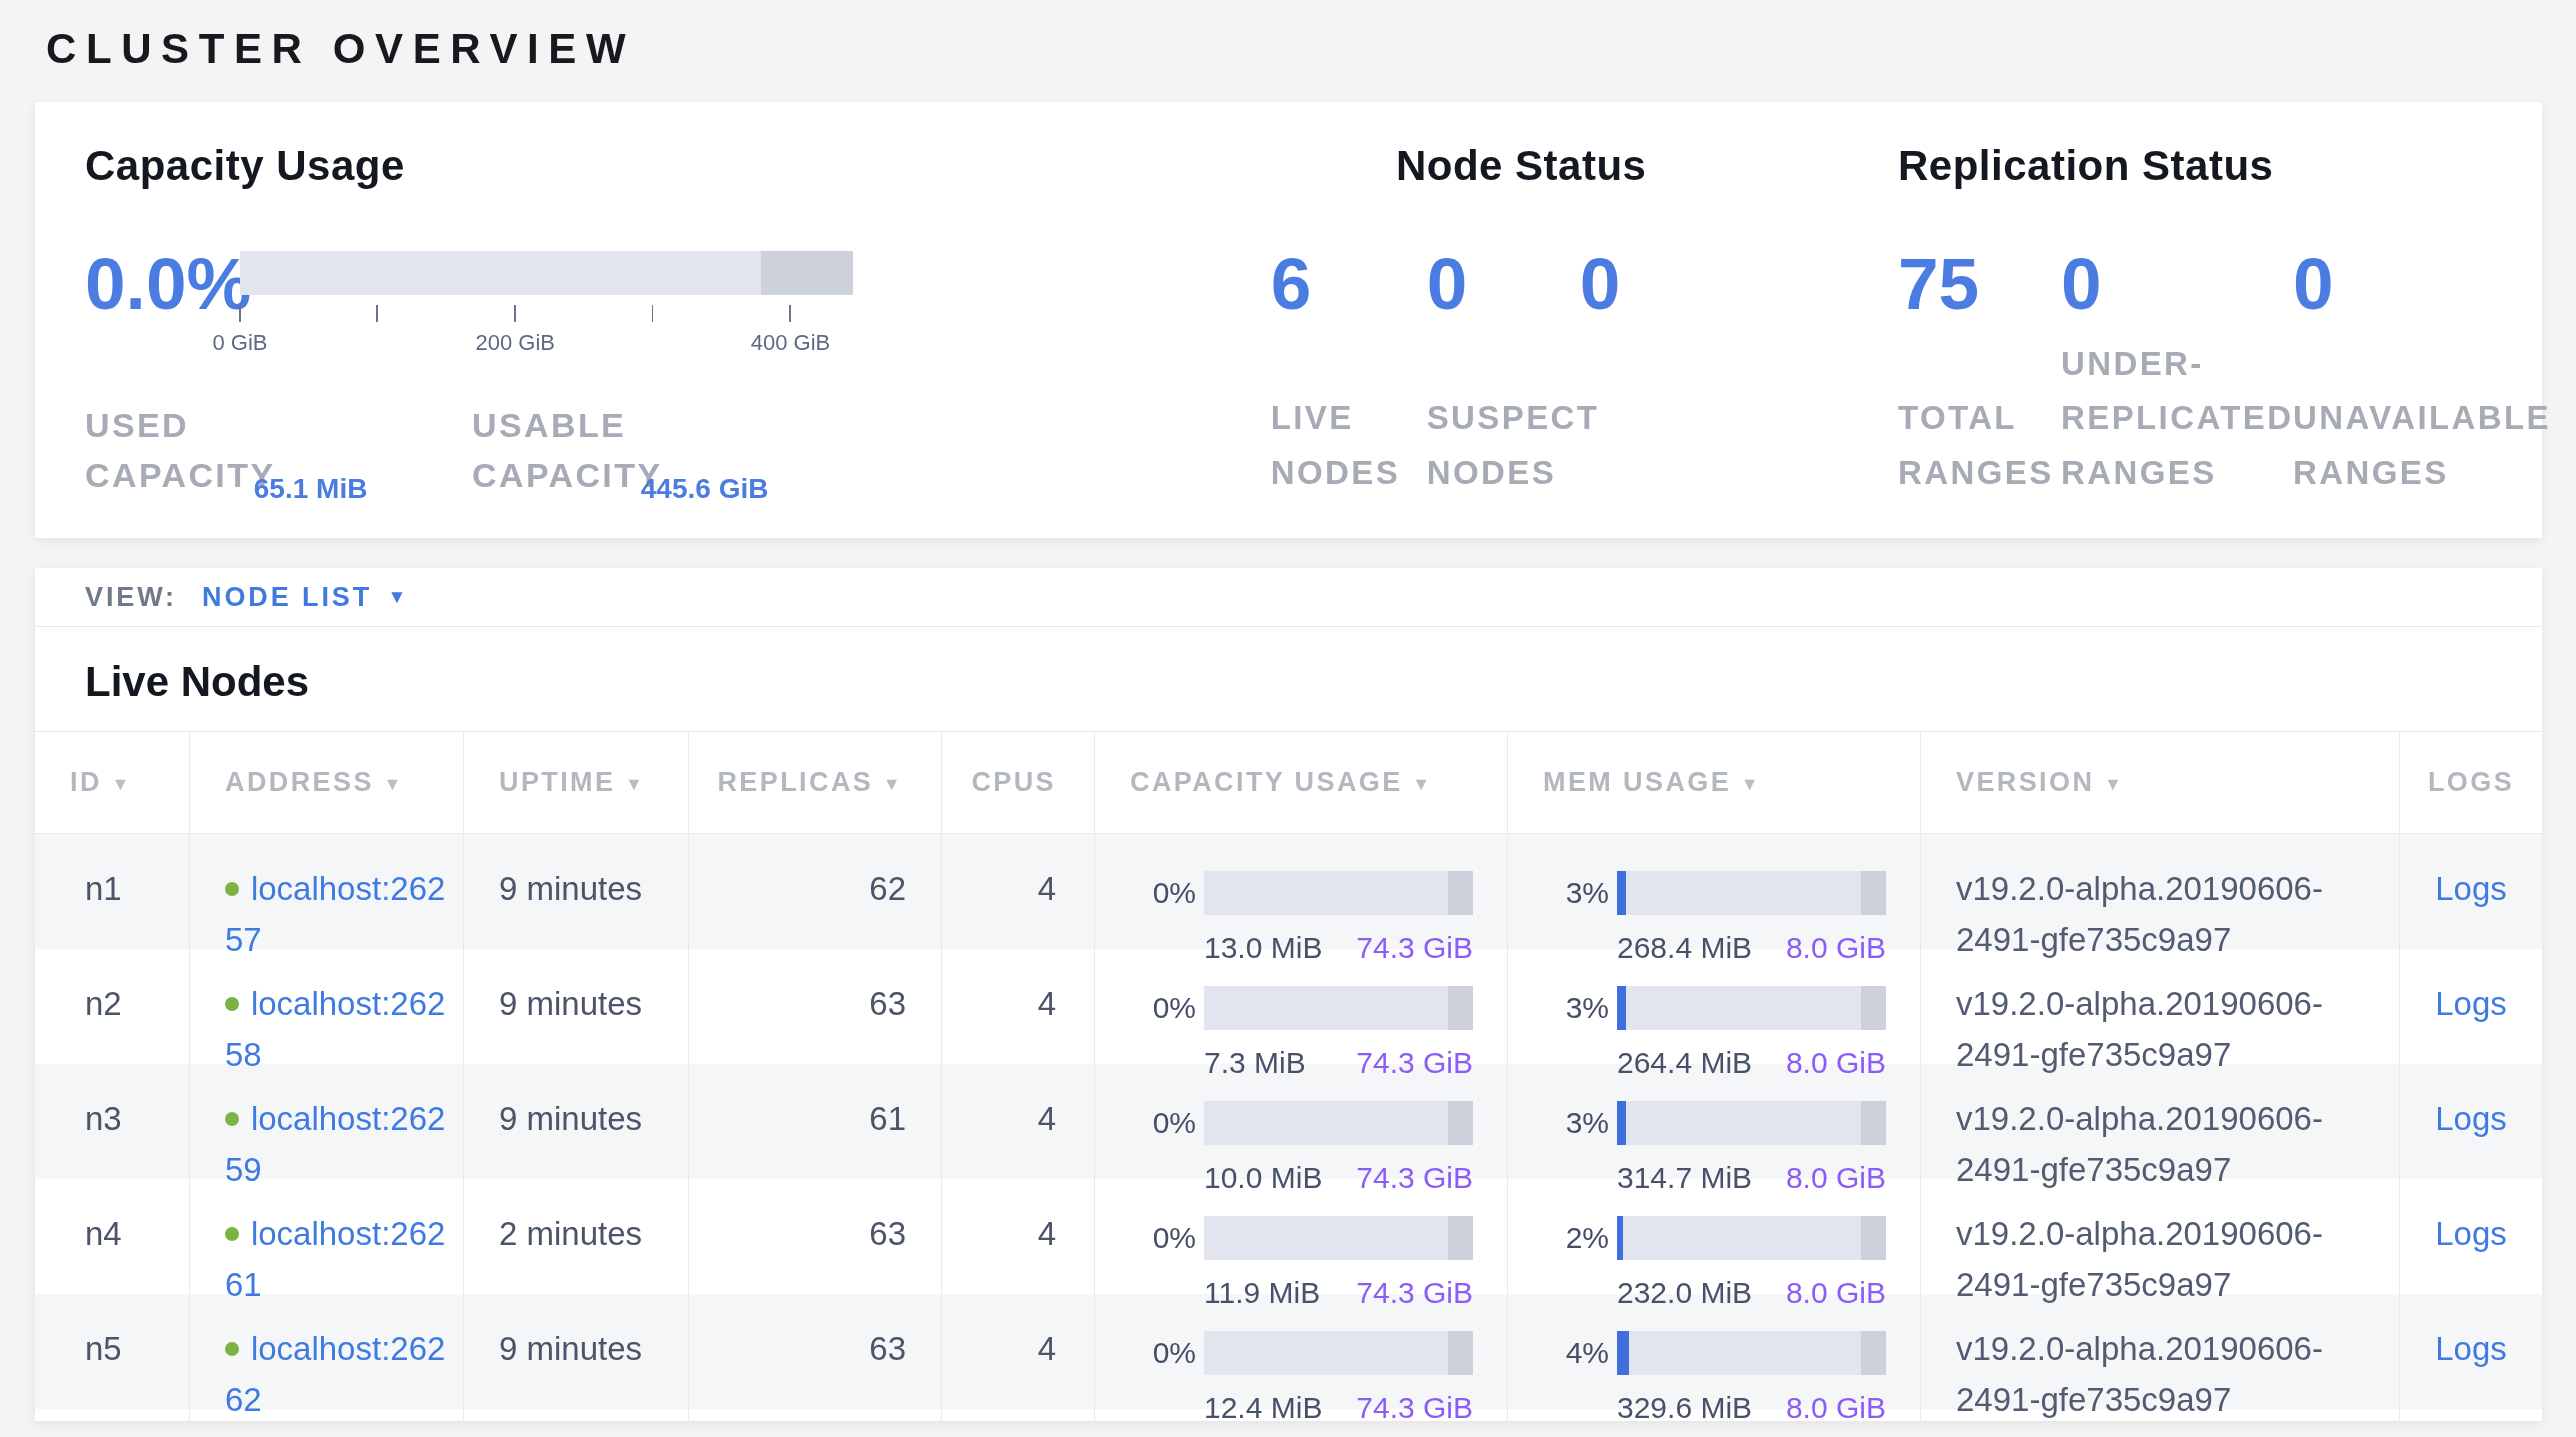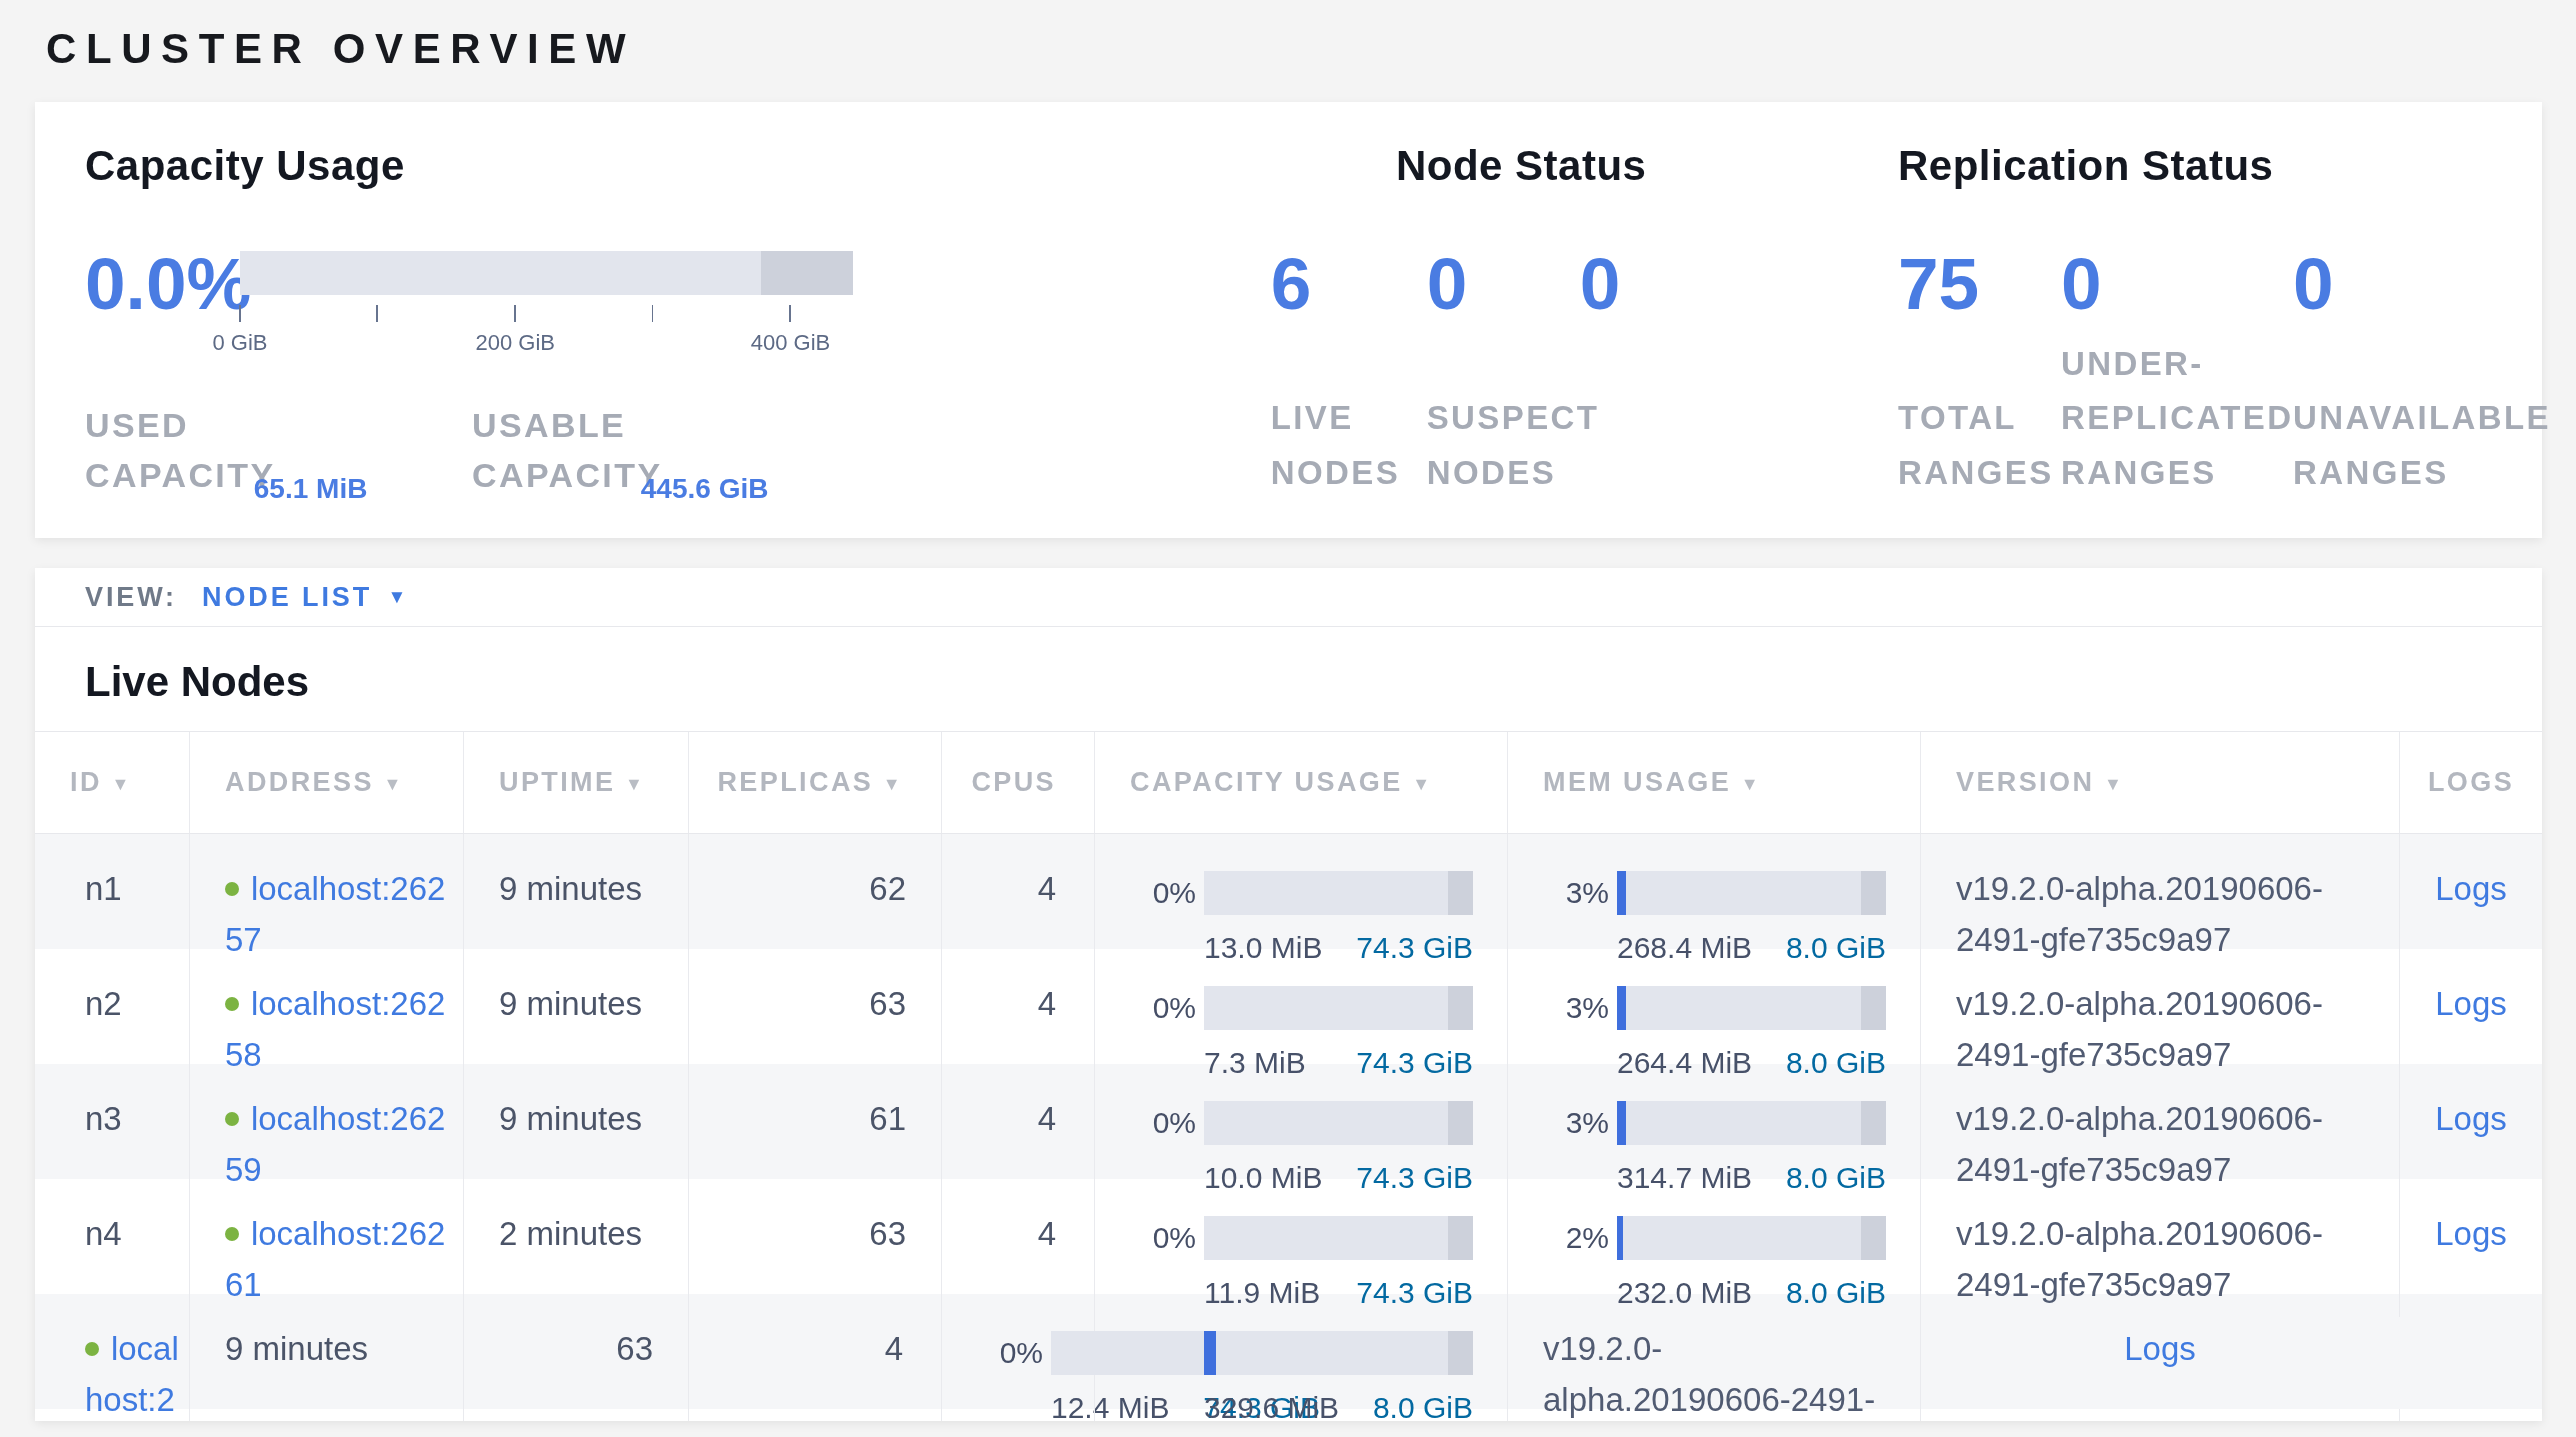--- a/index.html
+++ b/index.html
@@ -80,21 +80,21 @@
   .cell-right { text-align: right; padding-right: 35px; }
   .cell-cpus { text-align: right; padding-right: 38px; }
   .cell-meter { padding-top: 36px; padding-left: 19px; }
   .meter-line { display: flex; align-items: center; }
   .meter-pct { width: 82px; text-align: right; font-size: 30px; color: #454e66; margin-right: 7.7px; flex: none; }
   .meter-track { position: relative; width: 269px; height: 44px; background: #e2e5ed; flex: none; }
   .meter-tail { position: absolute; right: 0; top: 0; bottom: 0; width: 25px; background: #cdd1db; }
   .meter-fill { position: absolute; left: 0; top: 0; bottom: 0; background: #3f6fdd; }
   .meter-values { margin-left: 90px; width: 269px; display: flex; justify-content: space-between; margin-top: 8.6px; font-size: 30px; }
   .meter-used { color: #475169; }
-  .meter-total { color: #0369a1; }
+  .meter-total { color: #8b5cf6; }
   .cell-version { padding-left: 35px; padding-right: 35px; color: #515b72; }
   .cell-logs { text-align: center; }
   .logs-link { color: #3f7ae0; cursor: pointer; }
   .stub-row { height: 25px; background: #fff; }
   .stub-row .tcell { padding: 0; height: 25px; }
 </style>
 </head>
 <body>
 
 <div class="page-title">CLUSTER OVERVIEW</div>
@@ -348,20 +348,21 @@
           </div>
           <div class="meter-values">
             <span class="meter-used">232.0 MiB</span>
             <span class="meter-total">8.0 GiB</span>
           </div>
         </div>
         <div class="tcell cell-version">v19.2.0-alpha.20190606-2491-gfe735c9a97</div>
         <div class="tcell cell-logs"><span class="logs-link">Logs</span></div>
       </div>
       <div class="grid-row trow odd">
+        <div class="tcell cell-id">n5</div>
         <div class="tcell cell-addr"><span class="live-dot"></span><span class="addr-link">localhost:26262</span></div>
         <div class="tcell cell-uptime">9 minutes</div>
         <div class="tcell cell-right">63</div>
         <div class="tcell cell-cpus">4</div>
         <div class="tcell cell-meter">
           <div class="meter-line">
             <span class="meter-pct">0%</span>
             <div class="meter-track">
               <div class="meter-tail"></div>
             </div>

